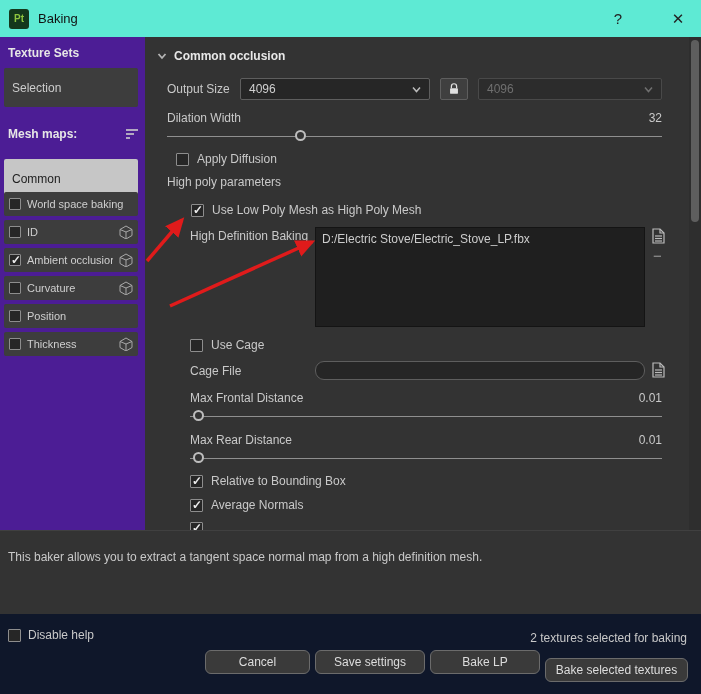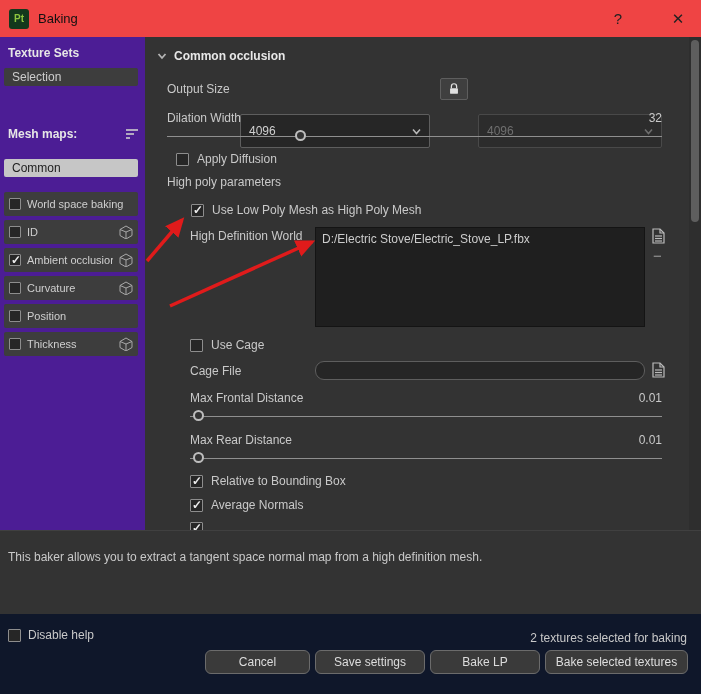--- a/index.html
+++ b/index.html
@@ -8,49 +8,49 @@
     font-family:"Liberation Sans", sans-serif;
     background:#333333;
     color:#c9c9c9;
     overflow:hidden;
     position:relative;
     font-size:12px;
   }
   .window { position:absolute; inset:0; background:#333333; }
 
   
-  .titlebar { position:absolute; top:0; left:0; right:0; height:37px; background:#ef4444; display:flex; align-items:center; }
+  .titlebar { position:absolute; top:0; left:0; right:0; height:37px; background:#5eead4; display:flex; align-items:center; }
   .app-icon { width:20px; height:20px; margin-left:9px; background:#14381c; color:#8ec63f; font-weight:bold; font-size:10px; display:flex; align-items:center; justify-content:center; border-radius:3px; }
   .tb-title { margin-left:9px; font-size:13px; color:#111111; }
   .tb-btn { width:46px; height:37px; display:flex; align-items:center; justify-content:center; color:#222222; font-size:15px; cursor:default; }
   .tb-help { margin-left:auto; margin-right:14px; }
 
   
   .sidebar { position:absolute; top:37px; left:0; width:145px; height:493px; background:#4c1d95; }
   .sb-header { position:absolute; left:8px; right:6px; font-weight:bold; color:#e6e6e6; font-size:12px; display:flex; align-items:center; justify-content:space-between; }
-  .sb-item { position:absolute; left:4px; width:134px; height:18px; background:#3d3d3d; border-radius:2px; display:flex; align-items:center; padding:0 8px; color:#cccccc; font-size:12px; }
+  .sb-item { position:absolute; left:4px; width:134px; height:39px; background:#3d3d3d; border-radius:2px; display:flex; align-items:center; padding:0 8px; color:#cccccc; font-size:12px; }
   .sb-item.light { background:#c6c6c6; color:#1d1d1d; }
   .maplist { position:absolute; top:155px; left:4px; width:134px; }
   .map-row { height:24px; margin-bottom:4px; background:#3d3d3d; border-radius:2px; display:flex; align-items:center; gap:6px; padding:0 5px; overflow:hidden; }
   .map-row.selected { background:#585858; }
   .map-row .lbl { flex:1; font-size:11px; color:#cfcfcf; white-space:nowrap; overflow:hidden; }
 
   
   .checkbox { width:13px; height:13px; min-width:13px; border:1px solid #8d8d8d; background:#262626; border-radius:1px; position:relative; }
   .checkbox.small { width:12px; height:12px; min-width:12px; }
   .checkbox.checked::after { content:"✓"; position:absolute; left:1px; top:-2px; color:#ececec; font-size:12px; font-weight:bold; }
 
   
   .main { position:absolute; top:37px; left:145px; width:544px; height:493px; background:#333333; overflow:hidden; }
   .row { position:absolute; left:0; width:100%; }
   .label { color:#c9c9c9; font-size:12px; }
   .sec-head { display:flex; align-items:center; gap:7px; left:12px; font-weight:bold; color:#e8e8e8; }
   .chev { width:10px; height:10px; }
 
-  .dropdown { position:absolute; height:22px; background:#262626; border:1px solid #5e5e5e; border-radius:2px; display:flex; align-items:center; padding:16px 8px; color:#d0d0d0;margin-top:36px; }
+  .dropdown { position:absolute; height:22px; background:#262626; border:1px solid #5e5e5e; border-radius:2px; display:flex; align-items:center; padding:4px 8px; color:#d0d0d0; }
   .dropdown .dd-val { flex:1; }
   .dropdown.disabled { color:#6f6f6f; border-color:#494949; background:#2c2c2c; }
   .sq-btn { position:absolute; height:22px; background:#3f3f3f; border:1px solid #5e5e5e; border-radius:2px; display:flex; align-items:center; justify-content:center; }
 
   .slider-track { position:absolute; height:12px; }
   .slider-track .line { position:absolute; top:6px; left:0; right:0; height:1px; background:#8f8f8f; }
   .slider-handle { position:absolute; top:0; width:11px; height:11px; border:2px solid #bdbdbd; border-radius:50%; background:#333333; margin-left:-6px; }
   .val { position:absolute; right:27px; color:#c9c9c9; font-size:12px; }
 
   .chk-row { display:flex; align-items:center; gap:8px; }
@@ -211,21 +211,21 @@
       <span class="label">Apply Diffusion</span>
     </div>
 
     <span class="label" style="position:absolute; top:138px; left:22px;">High poly parameters</span>
 
     <div class="row chk-row" style="top:166px; left:46px; width:auto;">
       <span class="checkbox checked"></span>
       <span class="label">Use Low Poly Mesh as High Poly Mesh</span>
     </div>
 
-    <span class="label" style="position:absolute; top:192px; left:45px;">High Definition World</span>
+    <span class="label" style="position:absolute; top:192px; left:45px;">High Definition Baking</span>
     <div class="meshbox" style="top:190px;">
       <span>D:/Electric Stove/Electric_Stove_LP.fbx</span>
     </div>
     <div class="icon-btn" style="top:190px; left:505px;">
       <svg class="icon" width="13" height="16" viewBox="0 0 13 16" fill="none" stroke="#bbbbbb" stroke-width="1.2">
           <path d="M1,1 h7 l4,4 v10 h-11 z"></path>
           <path d="M8,1 v4 h4"></path>
           <line x1="3" y1="8" x2="10" y2="8"></line>
           <line x1="3" y1="10.5" x2="10" y2="10.5"></line>
           <line x1="3" y1="13" x2="10" y2="13"></line>
@@ -289,21 +289,21 @@
 
   <div class="footer">
     <div class="disable-help">
       <span class="checkbox"></span>
       <span class="label">Disable help</span>
     </div>
     <div class="status">2 textures selected for baking</div>
     <div class="btn" style="left:205px; width:105px;">Cancel</div>
     <div class="btn" style="left:315px; width:110px;">Save settings</div>
     <div class="btn" style="left:430px; width:110px;">Bake LP</div>
-    <div class="btn" style="left:545px; width:143px;">Bake selected textures</div>
+    <div class="btn" style="left:545px; width:143px;margin-top:8px;">Bake selected textures</div>
   </div>
 
   <svg class="annotations" width="701" height="694" viewBox="0 0 701 694">
     <defs>
       <marker id="arrhead" markerWidth="6" markerHeight="6" refX="4.5" refY="2.5" orient="auto" markerUnits="strokeWidth">
         <path d="M0,0 L5.5,2.5 L0,5 z" fill="#e01b1b"></path>
       </marker>
     </defs>
     <line x1="147" y1="261" x2="182" y2="220" stroke="#e01b1b" stroke-width="3.5" marker-end="url(#arrhead)"></line>
     <line x1="170" y1="306" x2="312" y2="242" stroke="#e01b1b" stroke-width="3.5" marker-end="url(#arrhead)"></line>

